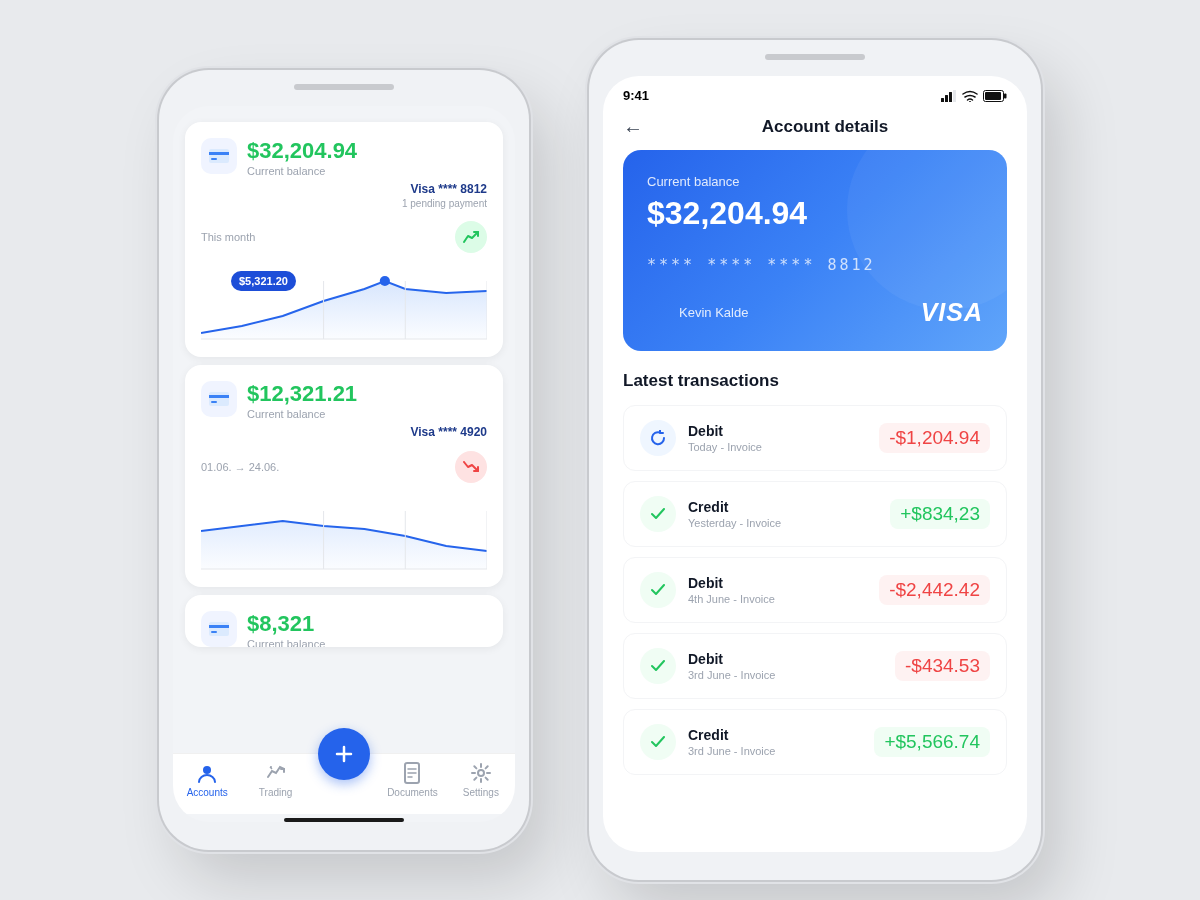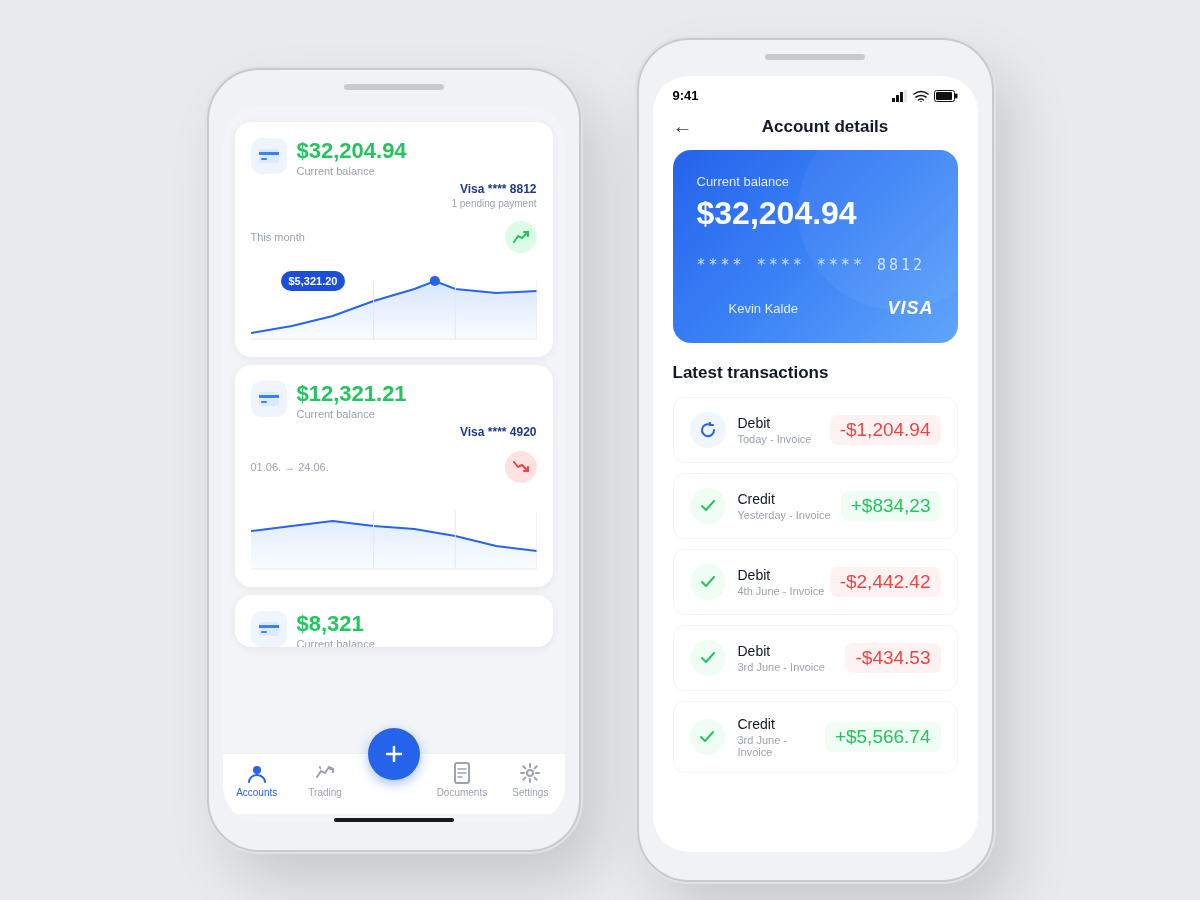--- a/index.html
+++ b/index.html
@@ -53,21 +53,21 @@
       background: #f2f4f7;
       border-radius: 36px;
       height: 716px;
       overflow: hidden;
       display: flex;
       flex-direction: column;
     }
 
     
     .phone2 {
-      width: 353px;
+      width: 452px;
       height: 840px;
     }
     .phone2-screen {
       margin: 36px 14px 14px;
       background: #ffffff;
       border-radius: 36px;
       height: 776px;
       overflow: hidden;
       display: flex;
       flex-direction: column;
@@ -304,21 +304,21 @@
       display: flex;
       justify-content: space-between;
       align-items: center;
       margin-left: 32px;
     }
     .cc-name {
       font-size: 13px;
       opacity: 0.85;
     }
     .cc-visa {
-      font-size: 18px;
+      font-size: 25px;
       font-weight: 900;
       letter-spacing: 1px;
       font-style: italic;
     }
     .transactions-section {
       padding: 0 20px;
       overflow-y: auto;
       flex: 1;
     }
     .transactions-title {
@@ -354,21 +354,21 @@
     .tx-icon-refresh {
       background: #eff6ff;
       color: #2563eb;
     }
     .tx-icon-check {
       background: #f0fdf4;
       color: #22c55e;
     }
     .tx-name {
       font-size: 14px;
-      font-weight: 400;
+      font-weight: 700;
       color: #111827;
     }
     .tx-date {
       font-size: 11px;
       color: #9ca3af;
       margin-top: 2px;
     }
     .tx-amount {
       font-size: 19px;
       font-weight: 400;

